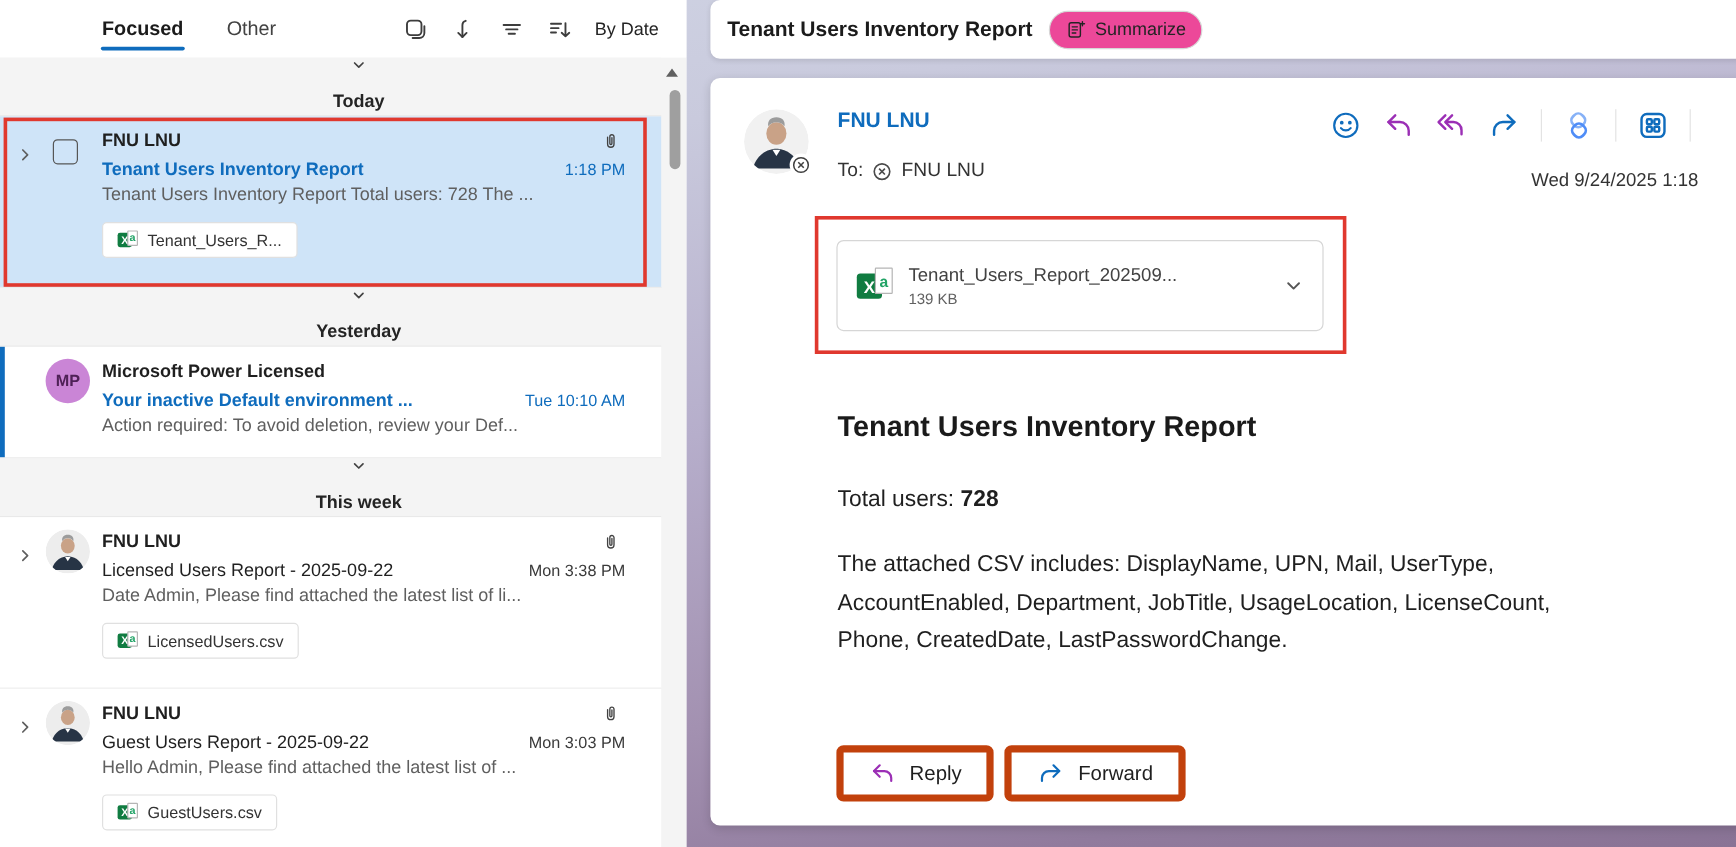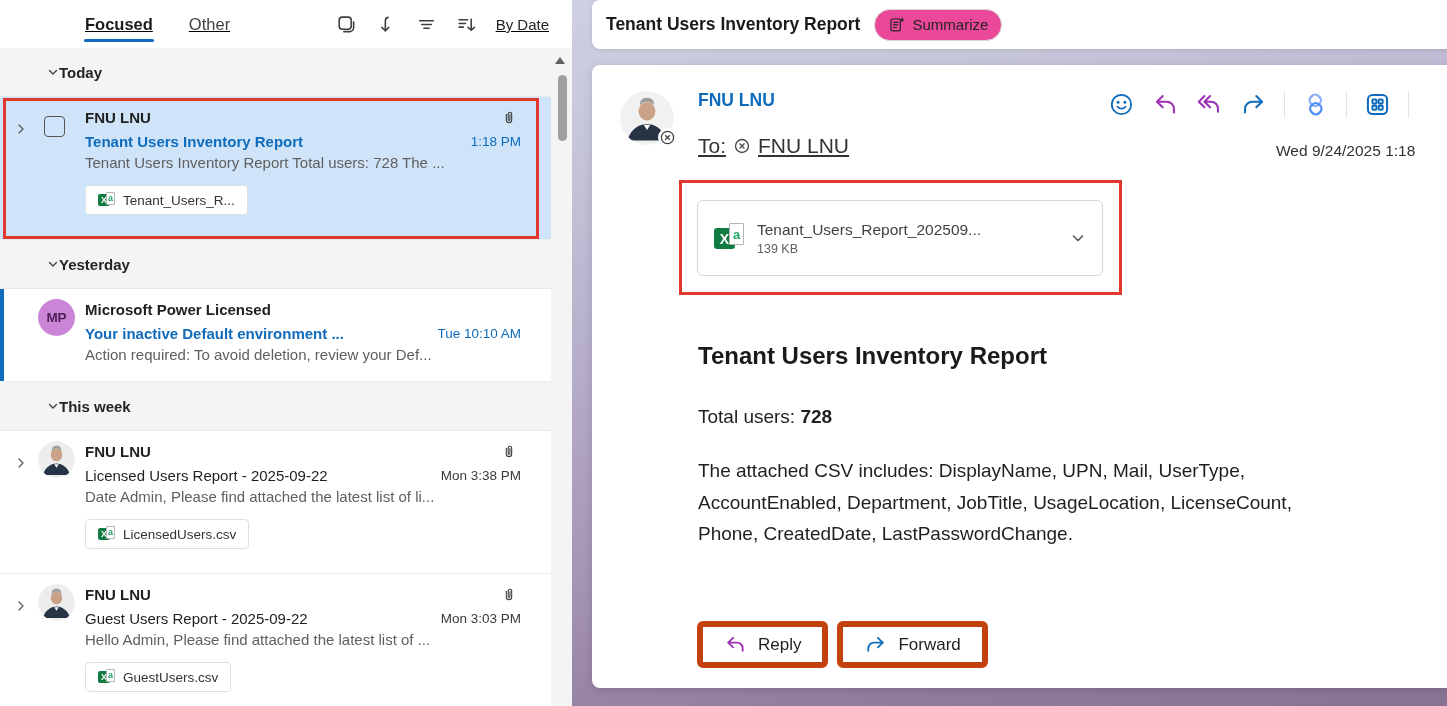--- a/index.html
+++ b/index.html
@@ -2,31 +2,31 @@
 <html><head>
 <meta charset="utf-8">
 <style>
   * { margin:0; padding:0; box-sizing:border-box; }
   body { font-family:"Liberation Sans", sans-serif; }
   .screen { position:relative; width:1447px; height:706px; overflow:hidden;
     background:linear-gradient(168deg,#d2d7e6 0%,#c9cadd 22%,#b6aecb 48%,#a391b1 72%,#907b9d 88%,#897395 100%); }
 
   
   .left-pane { position:absolute; left:0; top:0; width:572px; height:706px; background:#fff; }
-  .list-header { height:48px; display:flex; align-items:center; background:#fff;text-decoration:underline; }
+  .list-header { height:48px; display:flex; align-items:center; background:#fff; }
   .tabs { display:flex; gap:36px; margin-left:85px; }
   .tab { font-size:16.5px; color:#424242; position:relative; cursor:default; }
   .tab.active { font-weight:700; color:#1b1b1b; }
   .tab.active .tab-underline { position:absolute; left:-1px; right:-1px; bottom:-8px; height:3px; background:#0f6cbd; border-radius:2px; }
   .list-toolbar { margin-left:auto; display:flex; align-items:center; gap:19px; padding-right:23px; color:#3d3d3d; }
   .tb-icon { width:21px; height:21px; display:block; }
   .sort-label { font-size:15px; color:#242424; }
 
   .list-body { position:absolute; top:48px; left:0; right:0; bottom:0; background:#f4f4f4; overflow:hidden; }
-  .group-row { height:49px; width:551px; display:flex; align-items:center; padding-left:47px; border-bottom:1px solid #e9e9e9; background:#f4f4f4; }
+  .group-row { height:49px; width:551px; display:flex; align-items:center; gap:16px; padding-left:47px; border-bottom:1px solid #e9e9e9; background:#f4f4f4;flex-direction:column; }
   .group-chevron { width:12px; height:12px; color:#424242; }
   .group-label { font-size:15px; font-weight:700; color:#242424; }
 
   .email-item { position:relative; width:551px; background:#fff; border-bottom:1px solid #ececec; padding:9px 0 0 85px; }
   .email-item.h-chip { height:143px; }
   .email-item.h-plain { height:93px; }
   .email-item.selected { background:#cfe4f8; }
   .unread-bar { position:absolute; left:0; top:0; bottom:0; width:4px; background:#0f6cbd; }
   .item-chevron { position:absolute; left:15px; top:26px; width:12px; height:12px; color:#5f5f5f; }
   .item-checkbox { position:absolute; left:44px; top:19px; width:21px; height:21px; border:1.6px solid #565656; border-radius:4px; background:transparent; }
@@ -59,21 +59,21 @@
   
   .header-card { position:absolute; left:592px; top:0; width:863px; height:49px; background:#fff; border-radius:8px; box-shadow:0 1px 4px rgba(0,0,0,.10); display:flex; align-items:center; padding-left:14px; z-index:2; }
   .reading-title { font-size:17.5px; font-weight:700; color:#1b1b1b; }
   .summarize-btn { margin-left:14px; display:flex; align-items:center; gap:7px; height:32px; padding:0 13px; border:1px solid #d6d6d6; border-radius:16px; background:#ec4899; font-size:15px; color:#242424; font-family:inherit; }
 
   .reading-card { position:absolute; left:592px; top:65px; width:863px; height:623px; background:#fff; border-radius:8px; box-shadow:0 2px 8px rgba(0,0,0,.14); z-index:1; }
   .msg-avatar { position:absolute; left:28px; top:26px; width:54px; height:54px; border-radius:50%; }
   .avatar-img { width:100%; height:100%; border-radius:50%; display:block; }
   .blocked-badge { position:absolute; right:-3px; bottom:-2px; width:19px; height:19px; background:#fff; border-radius:50%; display:flex; align-items:center; justify-content:center; color:#3f3f3f; }
   .msg-sender { position:absolute; left:106px; top:25px; font-size:17.5px; font-weight:700; color:#0f6cbd; }
-  .msg-to { position:absolute; left:106px; top:69px; font-size:21px; color:#333; display:flex; align-items:center; gap:7px;text-decoration:underline; }
+  .msg-to { position:absolute; left:106px; top:69px; font-size:16px; color:#333; display:flex; align-items:center; gap:7px; }
   .icon-row { position:absolute; left:516px; top:24px; height:30px; display:flex; align-items:center; gap:17px; }
   .msg-icon { width:27px; height:27px; display:block; }
   .vsep { width:1px; height:27px; background:#e3e3e3; }
   .msg-date { position:absolute; left:684px; top:77px; font-size:15.5px; color:#333; white-space:nowrap; }
 
   .attach-card { position:absolute; left:105px; top:135px; width:406px; height:76px; border:1px solid #d6d6d6; border-radius:6px; background:#fff; display:flex; align-items:center; gap:13px; padding:0 16px; font-family:inherit; }
   .attach-meta { text-align:left; min-width:0; }
   .attach-name { font-size:15.5px; color:#424242; white-space:nowrap; }
   .attach-size { font-size:12.5px; color:#616161; margin-top:3px; }
   .attach-chevron { margin-left:auto; width:16px; height:16px; color:#565656; flex:0 0 auto; }

